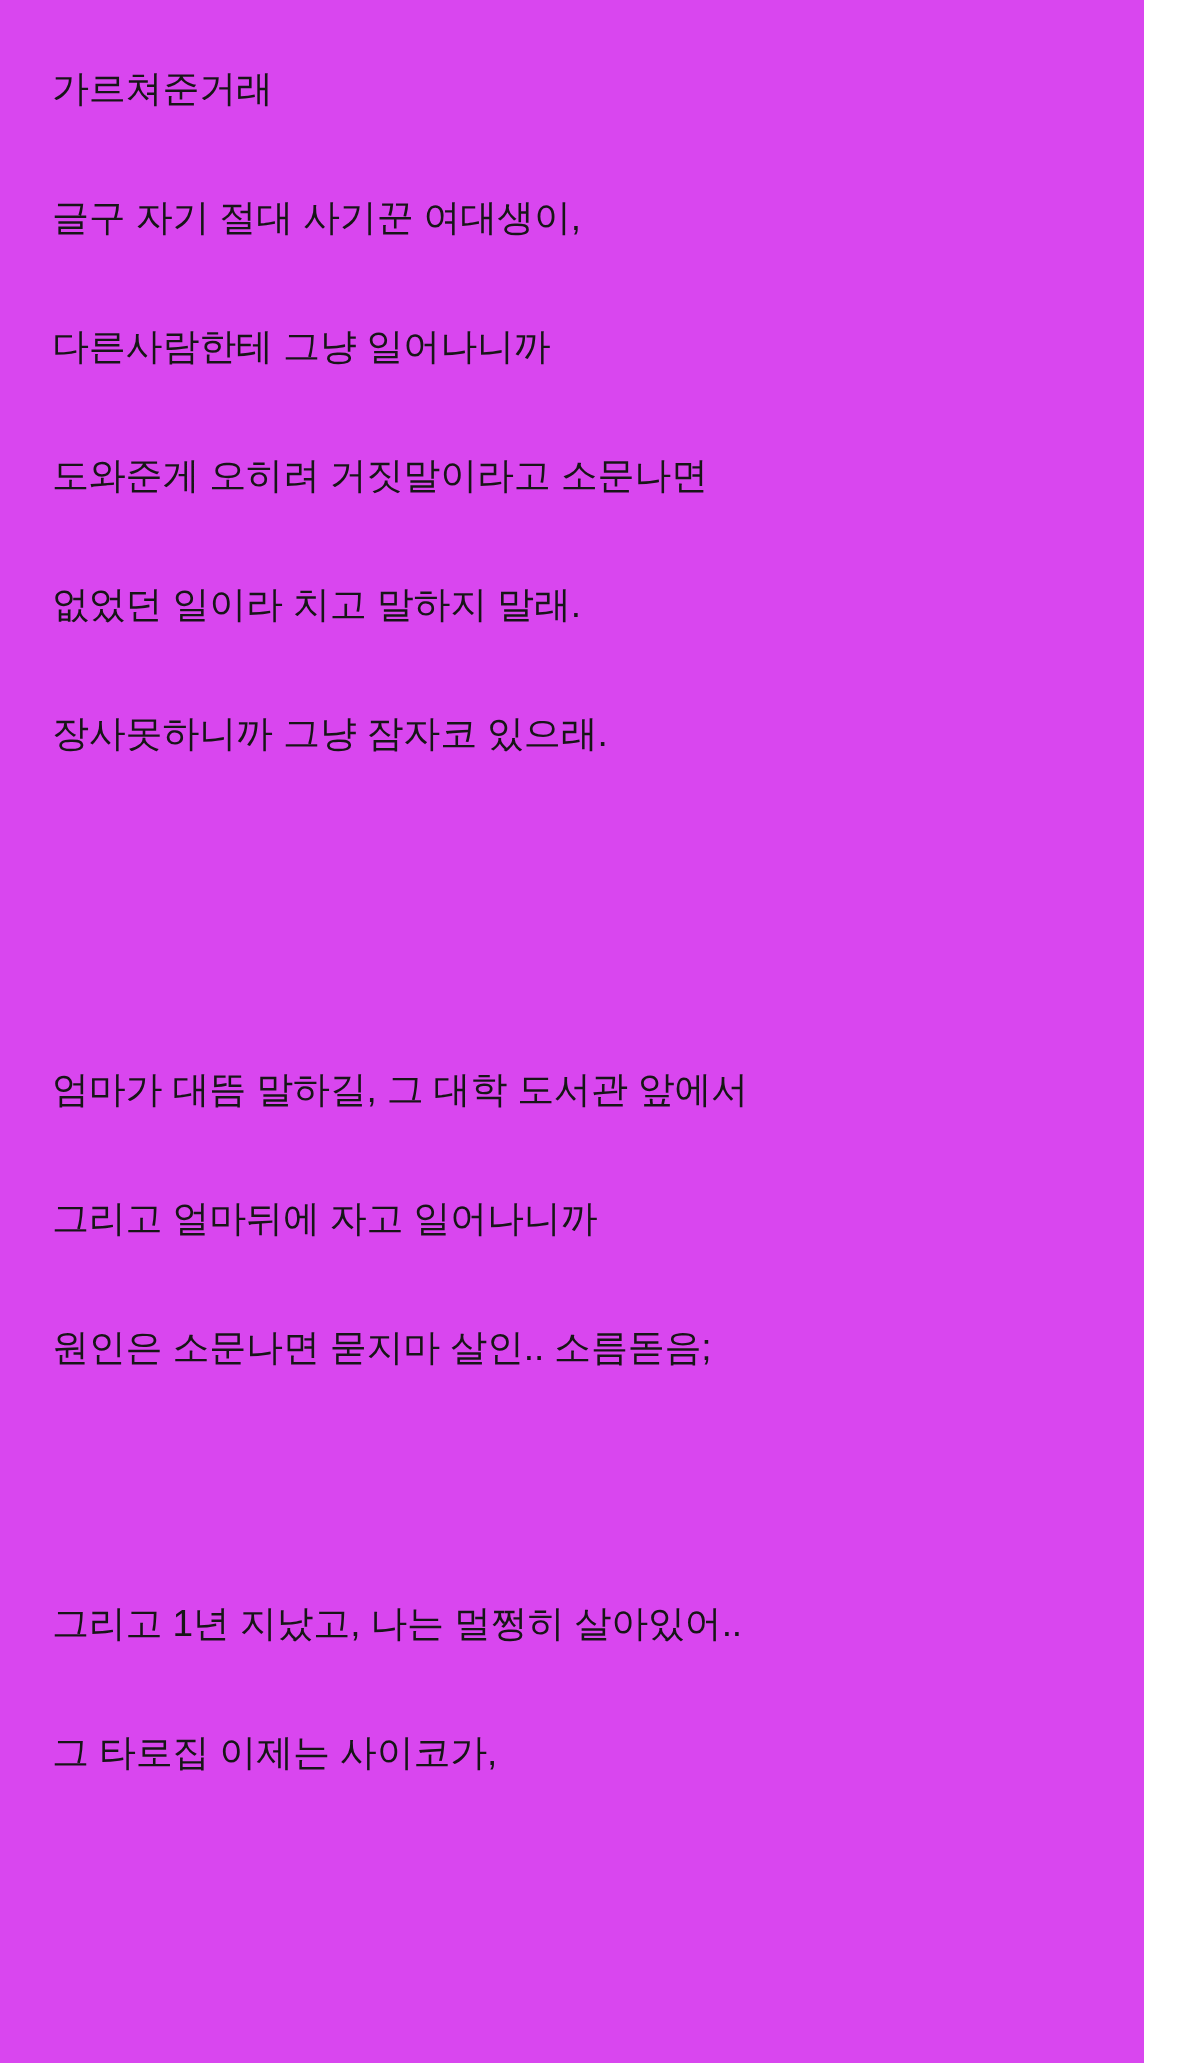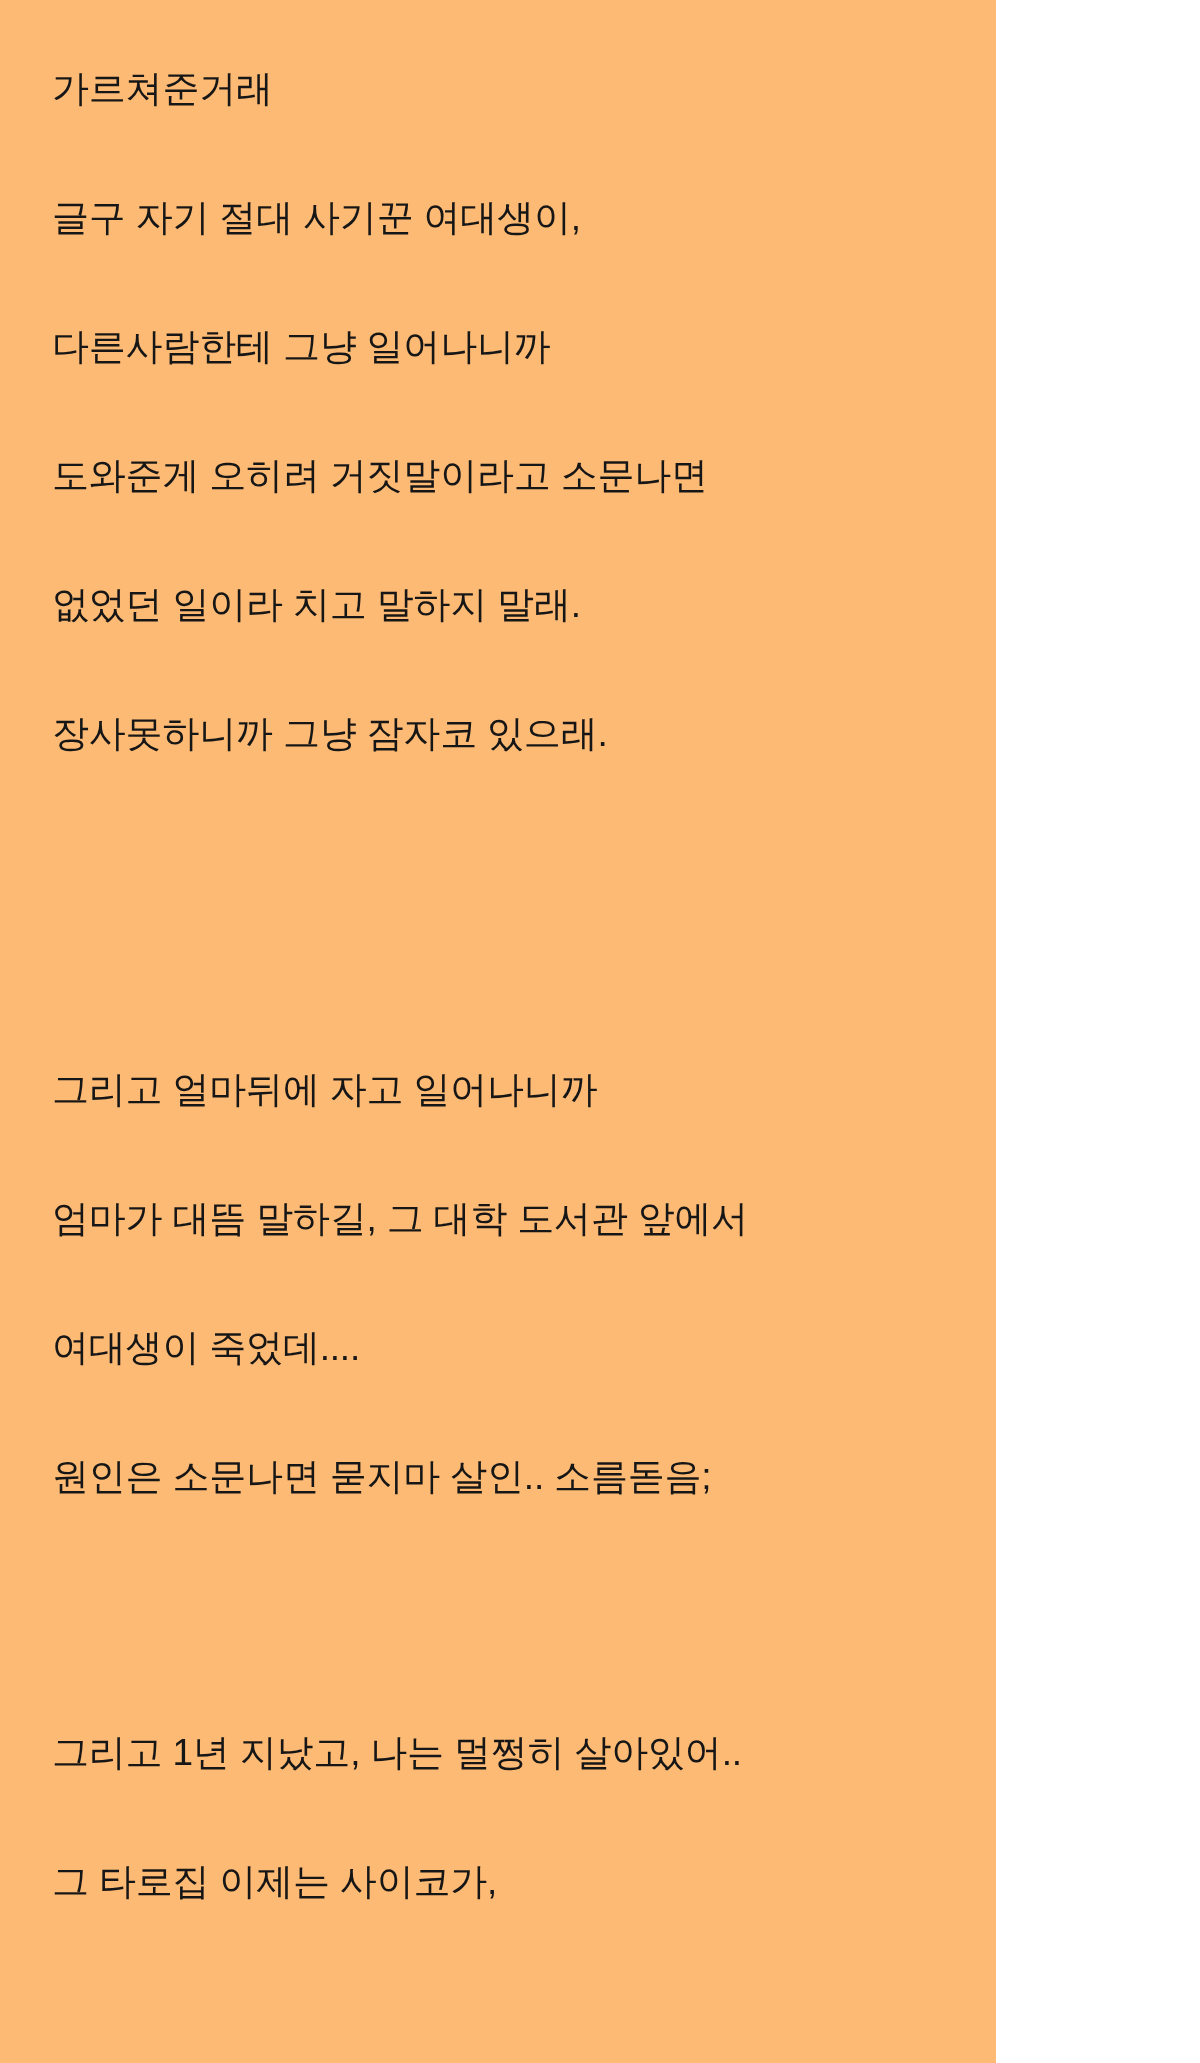--- a/index.html
+++ b/index.html
@@ -8,25 +8,25 @@
     background: #ffffff;
   }
   body {
     width: 1200px;
     min-height: 2063px;
     font-family: "Liberation Sans", "DejaVu Sans", sans-serif;
     color: #1a1a1a;
     -webkit-font-smoothing: antialiased;
   }
   .page {
-    width: 996px;
+    width: 1144px;
     min-height: 2063px;
     box-sizing: border-box;
     padding: 6px 40px 0 52px;
-    background: #fdba74;
+    background: #d946ef;
   }
   .block {
     margin: 0;
     padding: 0;
   }
   .line {
     font-size: 37px;
     line-height: 92px;
     letter-spacing: -0.2px;
     font-weight: 400;
@@ -51,23 +51,22 @@
     <p class="line">글구 자기 절대 사기꾼 여대생이,</p>
     <p class="line">다른사람한테 그냥 일어나니까</p>
     <p class="line">도와준게 오히려 거짓말이라고 소문나면</p>
     <p class="line">없었던 일이라 치고 말하지 말래.</p>
     <p class="line">장사못하니까 그냥 잠자코 있으래.</p>
   </div>
 
   <div class="spacer-lg"></div>
 
   <div class="block">
+    <p class="line">엄마가 대뜸 말하길, 그 대학 도서관 앞에서</p>
     <p class="line">그리고 얼마뒤에 자고 일어나니까</p>
-    <p class="line">엄마가 대뜸 말하길, 그 대학 도서관 앞에서</p>
-    <p class="line">여대생이 죽었데....</p>
     <p class="line">원인은 소문나면 묻지마 살인.. 소름돋음;</p>
   </div>
 
   <div class="spacer-md"></div>
 
   <div class="block">
     <p class="line">그리고 1년 지났고, 나는 멀쩡히 살아있어..</p>
     <p class="line">그 타로집 이제는 사이코가,</p>
 
   </div>

